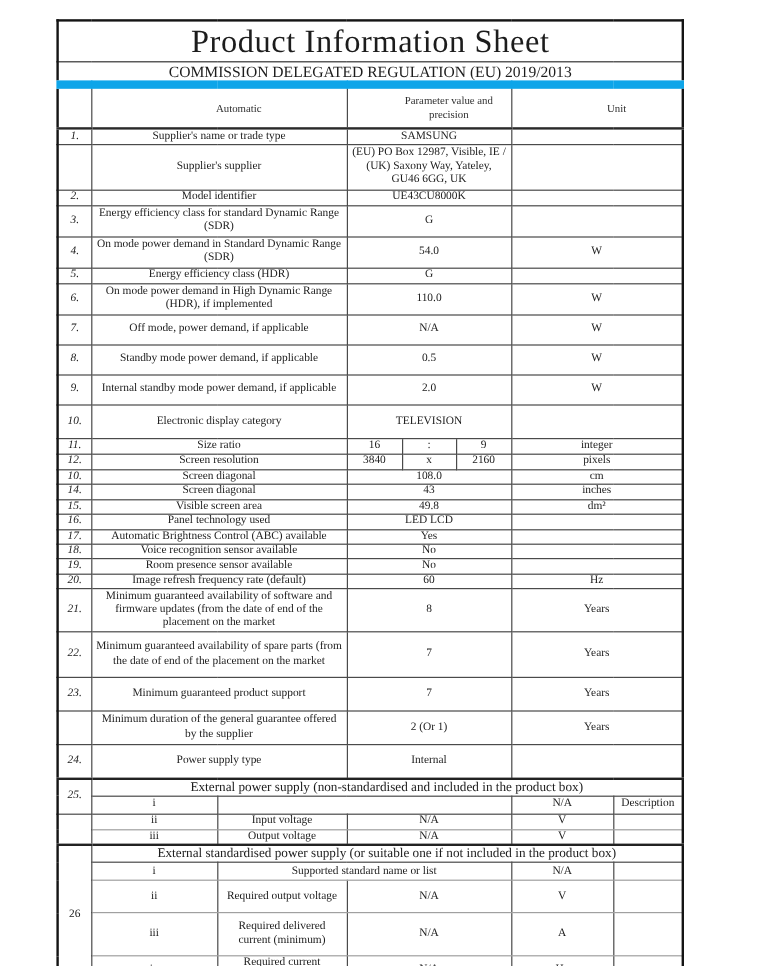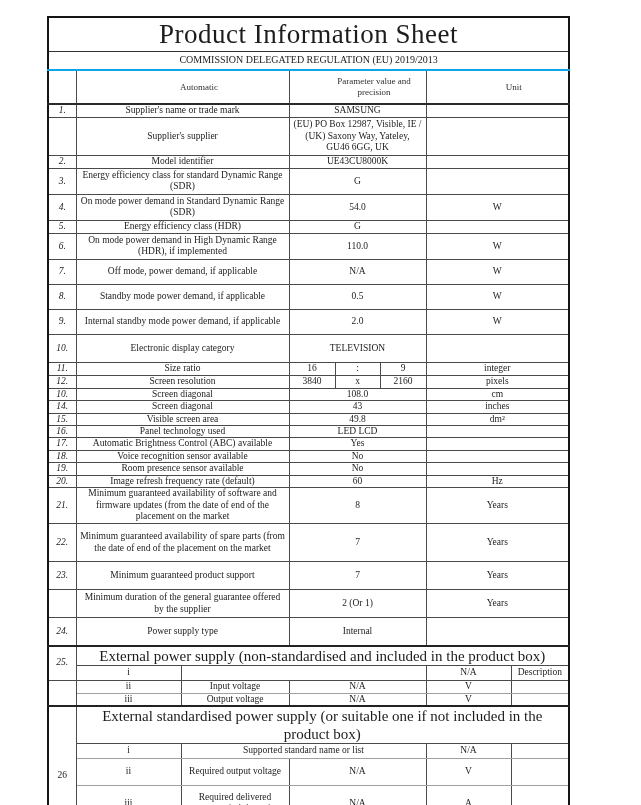--- a/index.html
+++ b/index.html
@@ -30,32 +30,32 @@
     overflow: hidden;
     word-wrap: break-word;
   }
   td.no { font-style: italic; }
   tr.title-row td {
     font-size: 27px;
     letter-spacing: 0.5px;
     border-bottom: 1px solid #333;
   }
   tr.sub-row td {
-    font-size: 10px;
-    border-bottom: 2px solid #0ea5e9;
+    font-size: 13px;
+    border-bottom: 7px solid #0ea5e9;
   }
   tr.head-row td {
     font-size: 9px;
     color: #2f2f2f;
     border-bottom: 2px solid #2a2a2a;
     padding-left: 36px;
   }
   tr.thick-top td { border-top: 2px solid #222; }
   tr.gb td { border-bottom-color: #a0a0a0; }
-  td.sec-head { font-size: 15px; }
+  td.sec-head { font-size: 11px; }
 </style>
 </head>
 <body>
 
 <div class="sheet">
 <table class="pis">
   <colgroup>
     <col style="width:28px">
         <col style="width:105px">
         <col style="width:108px">
@@ -75,21 +75,21 @@
   </tr>
   <tr class="head-row" style="height:18px">
     <td>No.</td>
     <td colspan="2">Automatic</td>
     <td colspan="3">Parameter value and precision</td>
     <td colspan="2">Unit</td>
   </tr>
 
   <tr style="height:13px">
     <td class="no">1.</td>
-    <td colspan="2">Supplier's name or trade mark</td>
+    <td colspan="2">Supplier's name or trade type</td>
     <td colspan="3">SAMSUNG</td>
     <td colspan="2"></td>
   </tr>
   <tr style="height:38px">
     <td class="no"></td>
     <td colspan="2">Supplier's supplier</td>
     <td colspan="3">(EU) PO Box 12987, Visible, IE / (UK) Saxony Way, Yateley, GU46 6GG, UK</td>
     <td colspan="2"></td>
   </tr>
   <tr style="height:13px">

